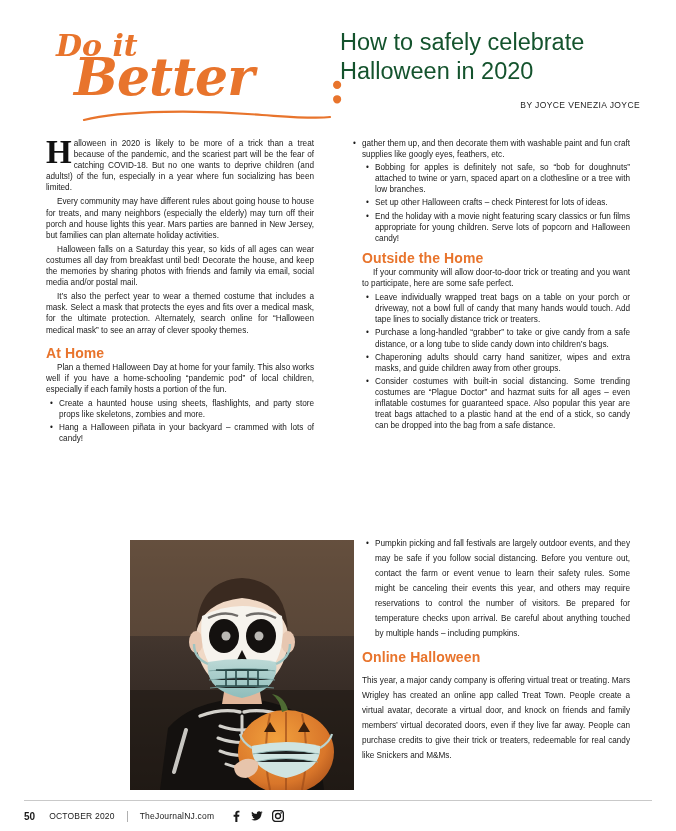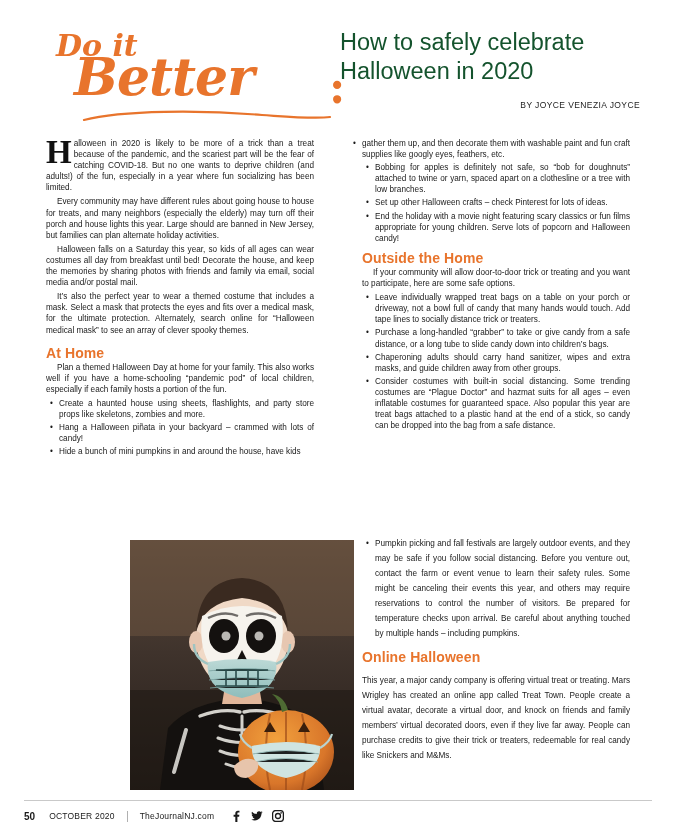--- a/index.html
+++ b/index.html
@@ -235,49 +235,48 @@
     <div class="headline">How to safely celebrate Halloween in 2020</div>
     <div class="byline">BY JOYCE VENEZIA JOYCE</div>
   </div>
 
   <div class="col col-left">
     <div class="dropcap-para">
       <span class="dropcap">H</span>
       <span>alloween in 2020 is likely to be more of a trick than a treat because of the pandemic, and the scariest part will be the fear of catching COVID-18. But no one wants to deprive children (and adults!) of the fun, especially in a year where fun socializing has been limited.</span>
     </div>
     <div class="spacer-3"></div>
-    <p>Every community may have different rules about going house to house for treats, and many neighbors (especially the elderly) may turn off their porch and house lights this year. Large should are banned in New Jersey, but families can plan alternate holiday activities.</p>
+    <p>Every community may have different rules about going house to house for treats, and many neighbors (especially the elderly) may turn off their porch and house lights this year. Mars parties are banned in New Jersey, but families can plan alternate holiday activities.</p>
     <div class="spacer-3"></div>
     <p>Halloween falls on a Saturday this year, so kids of all ages can wear costumes all day from breakfast until bed! Decorate the house, and keep the memories by sharing photos with friends and family via email, social media and/or postal mail.</p>
     <div class="spacer-3"></div>
     <p>It’s also the perfect year to wear a themed costume that includes a mask. Select a mask that protects the eyes and fits over a medical mask, for the ultimate protection. Alternately, search online for “Halloween medical mask” to see an array of clever spooky themes.</p>
     <div class="spacer-3"></div>
 
     <h2 class="section">At Home</h2>
     <p>Plan a themed Halloween Day at home for your family. This also works well if you have a home-schooling “pandemic pod” of local children, especially if each family hosts a portion of the fun.</p>
     <div class="spacer-3"></div>
     <ul class="bullets">
       <li>Create a haunted house using sheets, flashlights, and party store props like skeletons, zombies and more.</li>
       <li>Hang a Halloween piñata in your backyard – crammed with lots of candy!</li>
-      <li>Hide a bunch of mini pumpkins in and around the house, have kids</li>
     </ul>
   </div>
 
   <div class="col col-right">
     <ul class="bullets">
       <li style="list-style: none; margin-left: -13px;">gather them up, and then decorate them with washable paint and fun craft supplies like googly eyes, feathers, etc.</li>
     </ul>
     <ul class="bullets">
       <li>Bobbing for apples is definitely not safe, so “bob for doughnuts” attached to twine or yarn, spaced apart on a clothesline or a tree with low branches.</li>
       <li>Set up other Halloween crafts – check Pinterest for lots of ideas.</li>
       <li>End the holiday with a movie night featuring scary classics or fun films appropriate for young children. Serve lots of popcorn and Halloween candy!</li>
     </ul>
 
     <h2 class="section">Outside the Home</h2>
-    <p>If your community will allow door-to-door trick or treating and you want to participate, here are some safe options.</p>
+    <p>If your community will allow door-to-door trick or treating and you want to participate, here are some safe perfect.</p>
     <div class="spacer-3"></div>
     <ul class="bullets">
       <li>Leave individually wrapped treat bags on a table on your porch or driveway, not a bowl full of candy that many hands would touch. Add tape lines to socially distance trick or treaters.</li>
       <li>Purchase a long-handled “grabber” to take or give candy from a safe distance, or a long tube to slide candy down into children’s bags.</li>
       <li>Chaperoning adults should carry hand sanitizer, wipes and extra masks, and guide children away from other groups.</li>
       <li>Consider costumes with built-in social distancing. Some trending costumes are “Plague Doctor” and hazmat suits for all ages – even inflatable costumes for guaranteed space. Also popular this year are treat bags attached to a plastic hand at the end of a stick, so candy can be dropped into the bag from a safe distance.</li>
     </ul>
   </div>
 
   <div class="col-right-lower">

